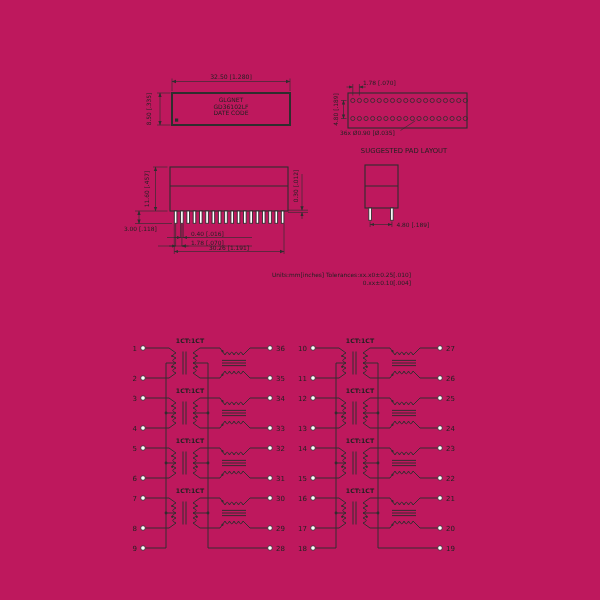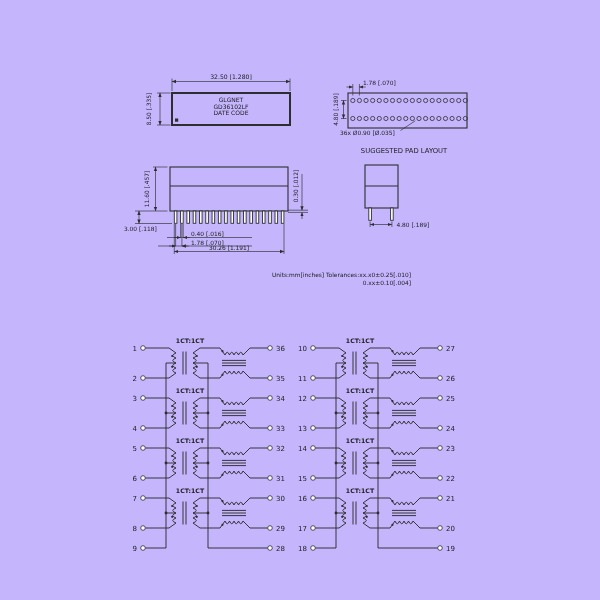--- a/index.html
+++ b/index.html
@@ -1,16 +1,16 @@
 <!DOCTYPE html>
 <html><head>
 <meta charset="utf-8">
 <style>
   html,body{margin:0;padding:0;background:#fff;}
-  .stage{position:relative;width:600px;height:600px;background:#c4b5fd;overflow:hidden;}
+  .stage{position:relative;width:600px;height:600px;background:#be185d;overflow:hidden;}
   svg{position:absolute;left:0;top:0;}
   svg text{font-family:"DejaVu Sans","Liberation Sans",sans-serif;fill:#222;}
   .ln  {stroke:#2e2e2e;fill:none;stroke-width:1.1;}
   .ln2 {stroke:#2e2e2e;fill:none;stroke-width:2;}
   .thin{stroke:#2e2e2e;fill:none;stroke-width:0.65;}
   .sch {stroke:#2e2e2e;fill:none;stroke-width:0.95;}
   .pinshape{fill:#ffffff;stroke:#2e2e2e;stroke-width:0.9;}
   .pad {fill:none;stroke:#2e2e2e;stroke-width:0.8;}
   .dot {fill:#2e2e2e;stroke:none;}
   .node{fill:#ffffff;stroke:#2e2e2e;stroke-width:0.8;}

